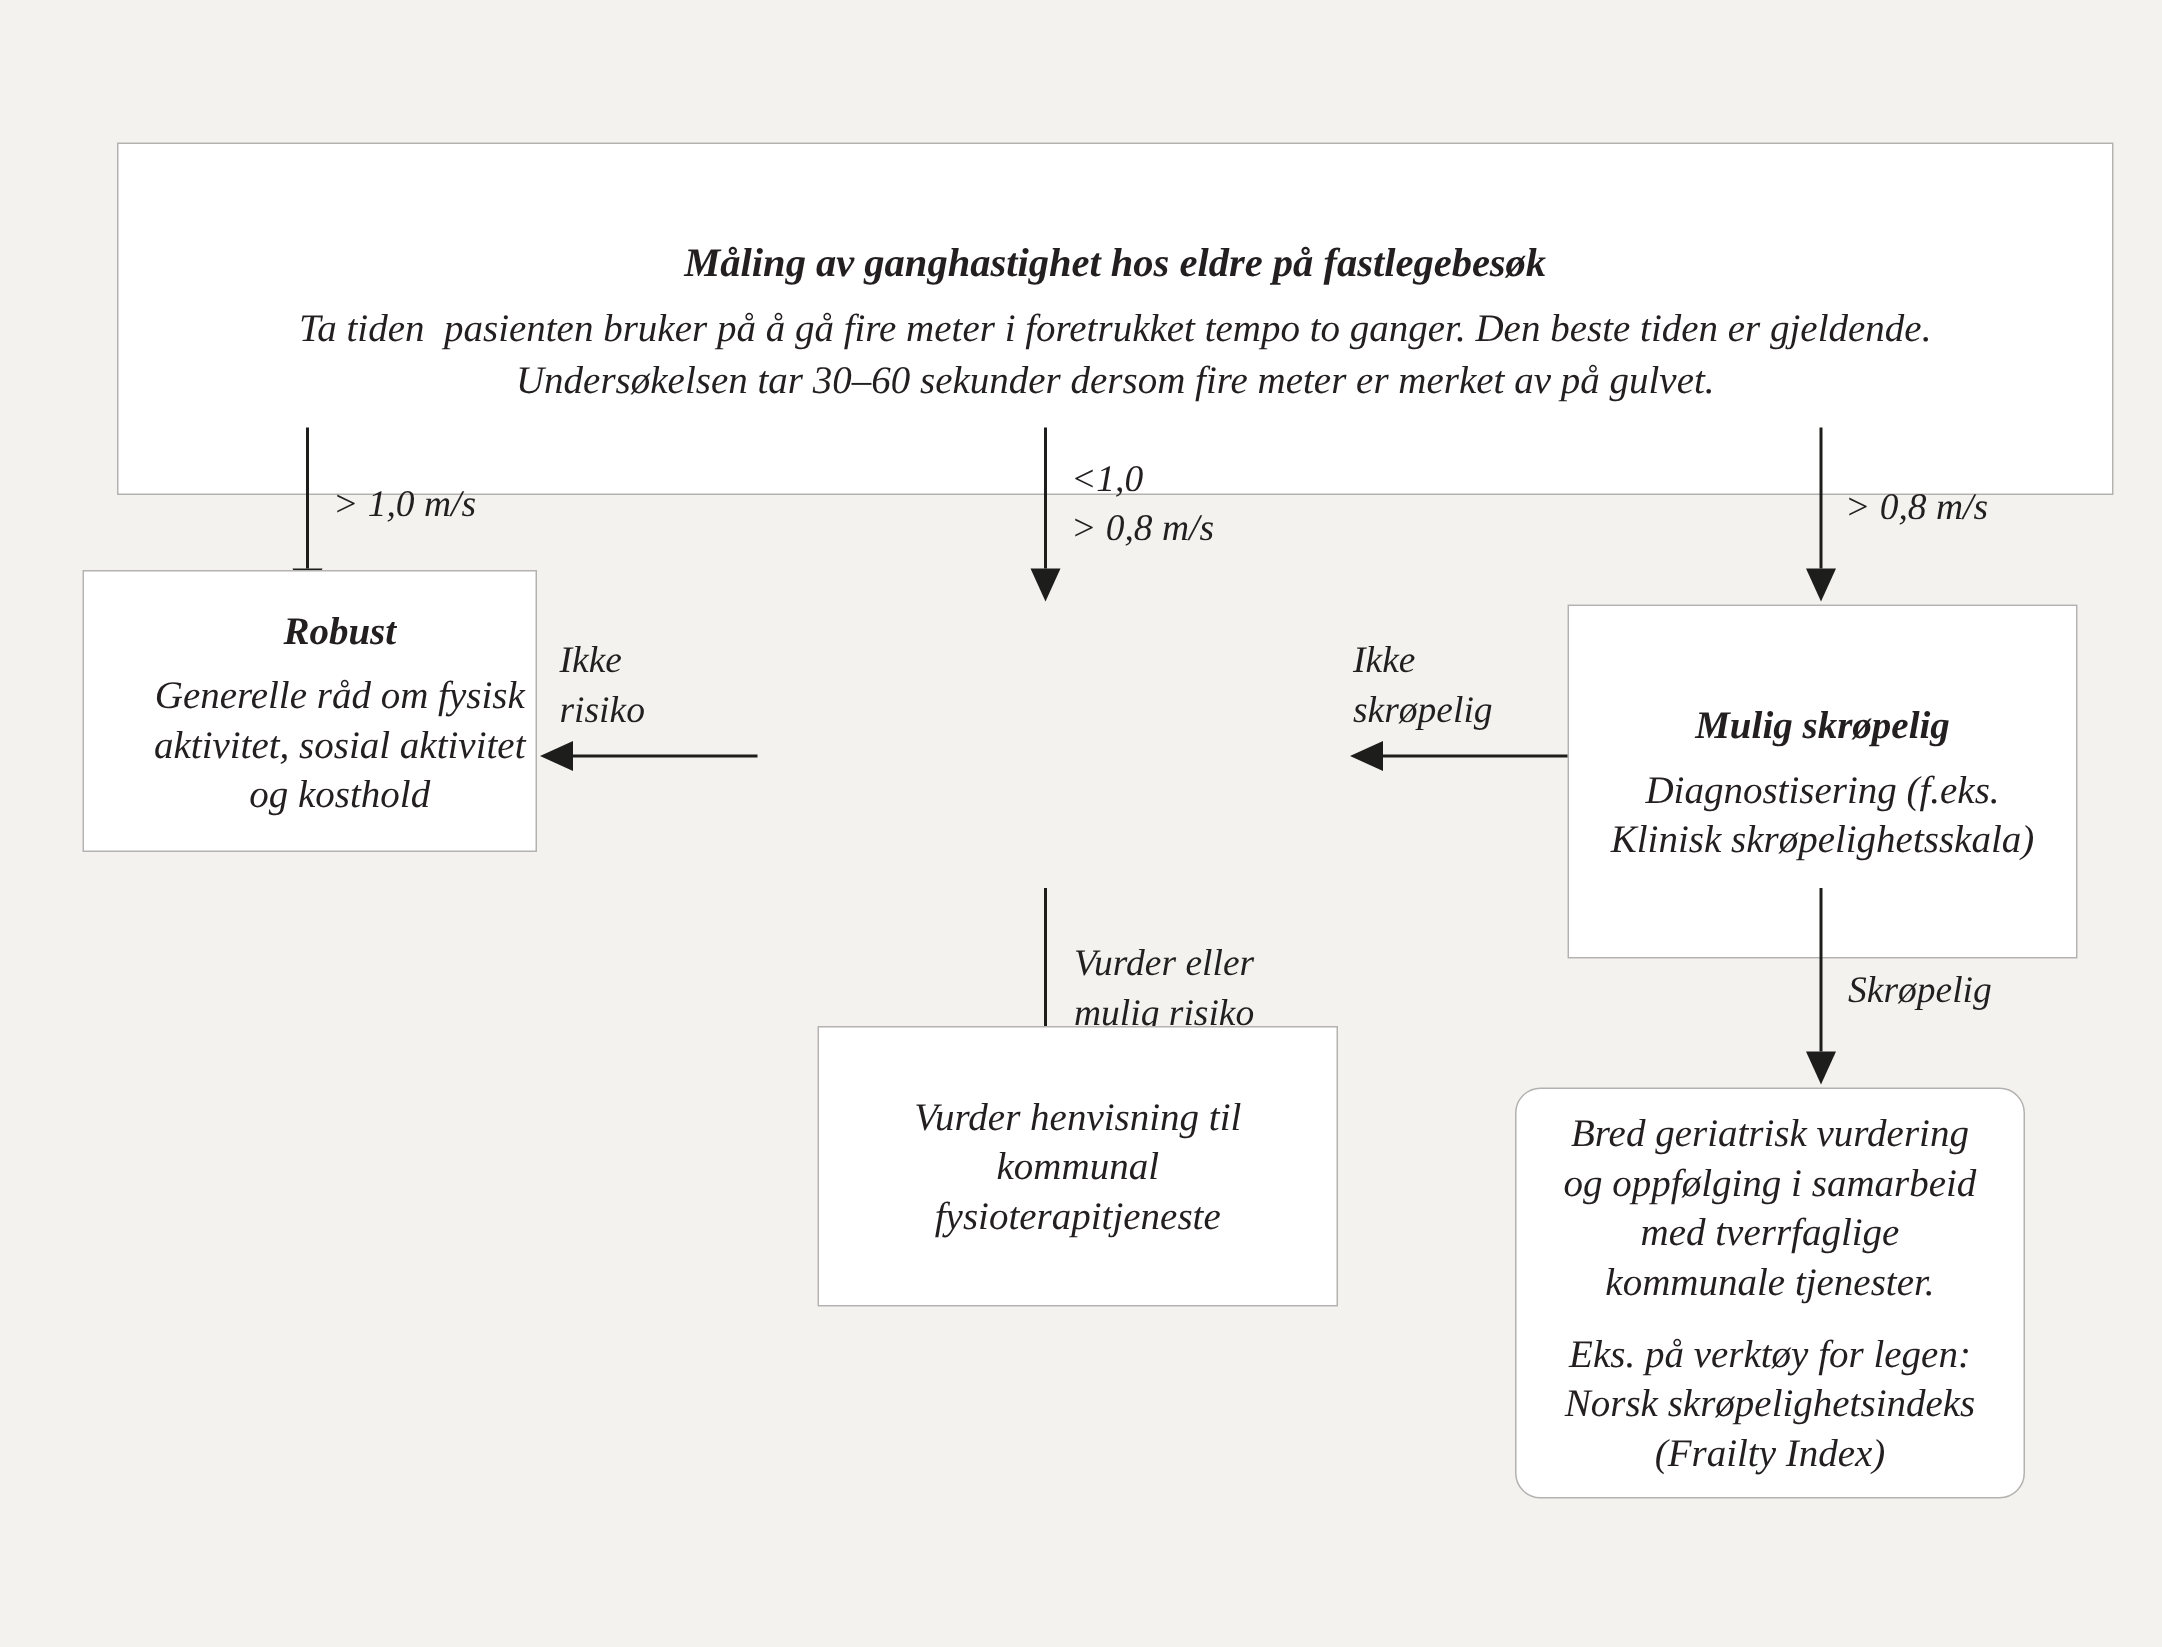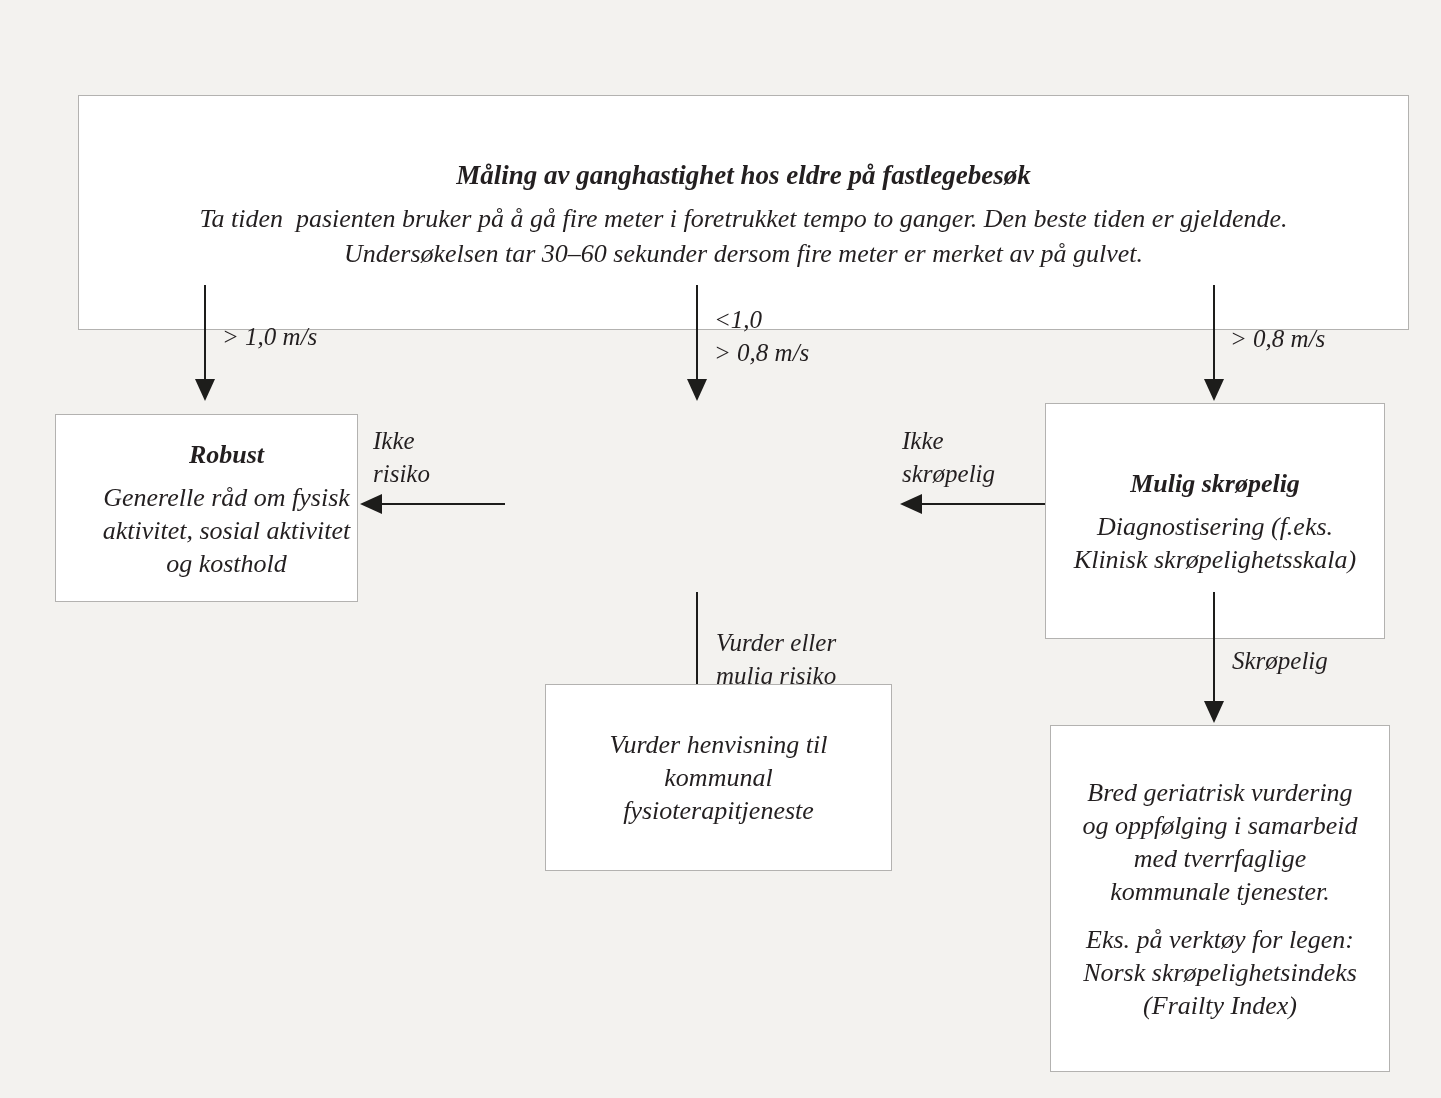--- a/index.html
+++ b/index.html
@@ -105,21 +105,21 @@
   <div class="vhead" style="left:687px; top:379px;"></div>
   <div class="edge-label" style="left:714px; top:303px;">
     <div>&lt;1,0</div>
     <div>&gt; 0,8 m/s</div>
   </div>
 
   <div class="vline" style="left:1213px; top:285px; height:94px;"></div>
   <div class="vhead" style="left:1204px; top:379px;"></div>
   <div class="edge-label" style="left:1230px; top:322px;">&gt; 0,8 m/s</div>
 
-  <div class="box" style="left:55px; top:414px; width:303px; height:188px;padding-left:40px;">
+  <div class="box" style="left:55px; top:380px; width:303px; height:188px;padding-left:40px;">
     <div class="box-title">Robust</div>
     <div class="box-line">Generelle råd om fysisk</div>
     <div class="box-line">aktivitet, sosial aktivitet</div>
     <div class="box-line">og kosthold</div>
   </div>
 
 
   <div class="box" style="left:1045px; top:403px; width:340px; height:236px;">
     <div class="box-title">Mulig skrøpelig</div>
     <div class="box-line">Diagnostisering (f.eks.</div>
@@ -150,21 +150,21 @@
   <div class="vline" style="left:1213px; top:592px; height:109px;"></div>
   <div class="vhead" style="left:1204px; top:701px;"></div>
   <div class="edge-label" style="left:1232px; top:644px;">Skrøpelig</div>
 
   <div class="box" style="left:545px; top:684px; width:347px; height:187px;">
     <div class="box-line">Vurder henvisning til</div>
     <div class="box-line">kommunal</div>
     <div class="box-line">fysioterapitjeneste</div>
   </div>
 
-  <div class="box" style="left:1050px; top:725px; width:340px; height:347px;">
+  <div class="box" style="left:1010px; top:725px; width:340px; height:274px;border-radius:17px;">
     <div style="margin-bottom:15px;">
       <div class="box-line">Bred geriatrisk vurdering</div>
       <div class="box-line">og oppfølging i samarbeid</div>
       <div class="box-line">med tverrfaglige</div>
       <div class="box-line">kommunale tjenester.</div>
     </div>
     <div>
       <div class="box-line">Eks. på verktøy for legen:</div>
       <div class="box-line">Norsk skrøpelighetsindeks</div>
       <div class="box-line">(Frailty Index)</div>

